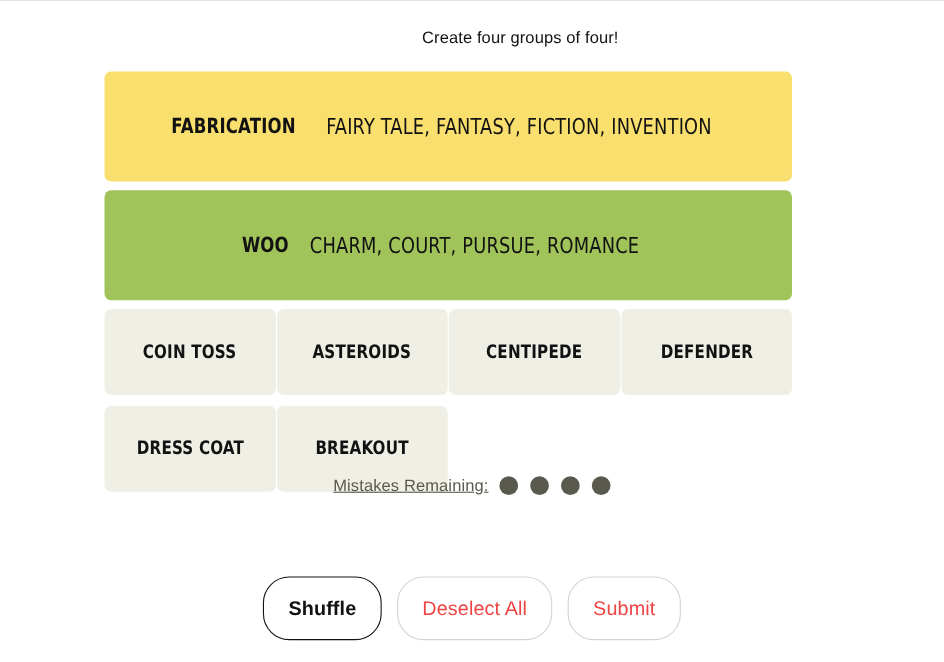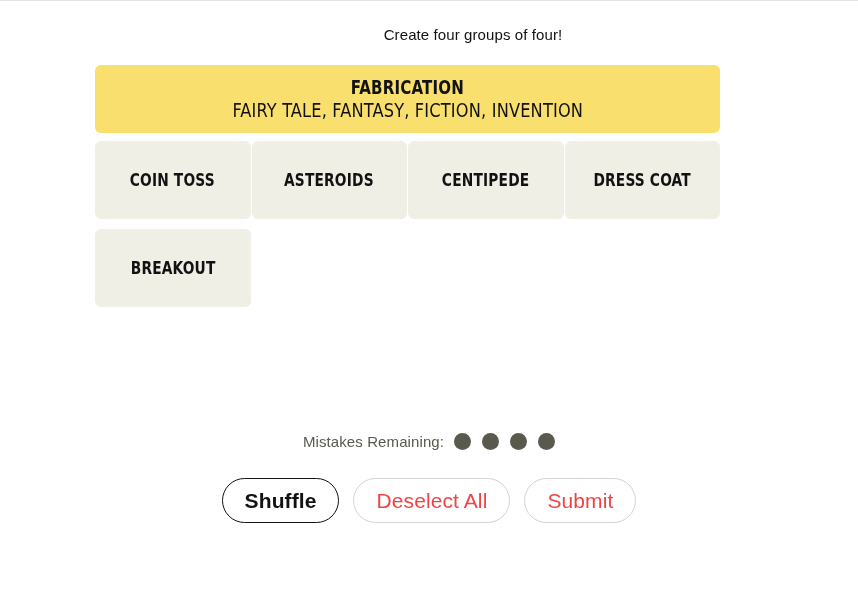--- a/index.html
+++ b/index.html
@@ -33,25 +33,24 @@
   }
   
   .board {
     position: absolute;
     left: 95px;
     top: 64px;
     width: 625px;
   }
   
   .solved-row {
-    height: 68px;
+    height: 100px;
     border-radius: 6px;
     margin-bottom: 8px;
     display: flex;
-    flex-direction: column;
     align-items: center;
     justify-content: center;
     box-sizing: border-box;
   }
   .solved-title {
     font-family: "Liberation Sans Narrow", "DejaVu Sans Condensed", "Liberation Sans", sans-serif;
     font-weight: bold;
     font-size: 19px;
     color: #121212;
     letter-spacing: 0.2px;
@@ -104,20 +103,21 @@
     display: flex;
     align-items: center;
     justify-content: center;
     gap: 10px;
   }
   .mistakes-label {
     font-size: 15px;
     color: #5a594e;
     font-family: "Liberation Sans", sans-serif;
     letter-spacing: 0.1px;
+    text-decoration: underline;
   }
   .dots {
     display: flex;
     gap: 11px;
     align-items: center;
   }
   .dot {
     width: 17px;
     height: 17px;
     border-radius: 50%;
@@ -127,34 +127,35 @@
   .actions {
     position: absolute;
     left: 0;
     top: 477px;
     width: 858px;
     display: flex;
     justify-content: center;
     gap: 14px;
   }
   .btn {
-    height: 45px;
+    height: 58px;
     min-width: 86px;
     padding: 0 22px;
     border-radius: 24px;
     background: #ffffff;
-    font-size: 21px;
+    font-size: 18px;
     font-family: "Liberation Sans", sans-serif;
     font-weight: bold;
     display: flex;
     align-items: center;
     justify-content: center;
     box-sizing: border-box;
     cursor: pointer;
     letter-spacing: 0.1px;
+    margin-top: 46px;
   }
   .btn.enabled {
     border: 1.6px solid #121212;
     color: #121212;
   }
   .btn.disabled {
     border: 1.3px solid #d3d3d3;
     color: #ef4444;
     font-weight: normal;
     cursor: default;
@@ -167,31 +168,38 @@
 
   <div class="instruction">Create four groups of four!</div>
 
   <div class="board">
 
     <div id="solved-container">
         <div class="solved-row" style="background: rgb(249, 223, 109);">
           <div class="solved-title">FABRICATION</div>
           <div class="solved-members">FAIRY TALE, FANTASY, FICTION, INVENTION</div>
         </div>
+        <div class="solved-row" style="background: rgb(160, 195, 90);">
+          <div class="solved-title">WOO</div>
+          <div class="solved-members">CHARM, COURT, PURSUE, ROMANCE</div>
+        </div>
       </div>
 
     <div class="grid" id="tile-grid">
         <div class="tile">
           <span class="tile-label">COIN TOSS</span>
         </div>
         <div class="tile">
           <span class="tile-label">ASTEROIDS</span>
         </div>
         <div class="tile">
           <span class="tile-label">CENTIPEDE</span>
+        </div>
+        <div class="tile">
+          <span class="tile-label">DEFENDER</span>
         </div>
         <div class="tile">
           <span class="tile-label">DRESS COAT</span>
         </div>
         <div class="tile">
           <span class="tile-label">BREAKOUT</span>
         </div>
       </div>
 
   </div>

